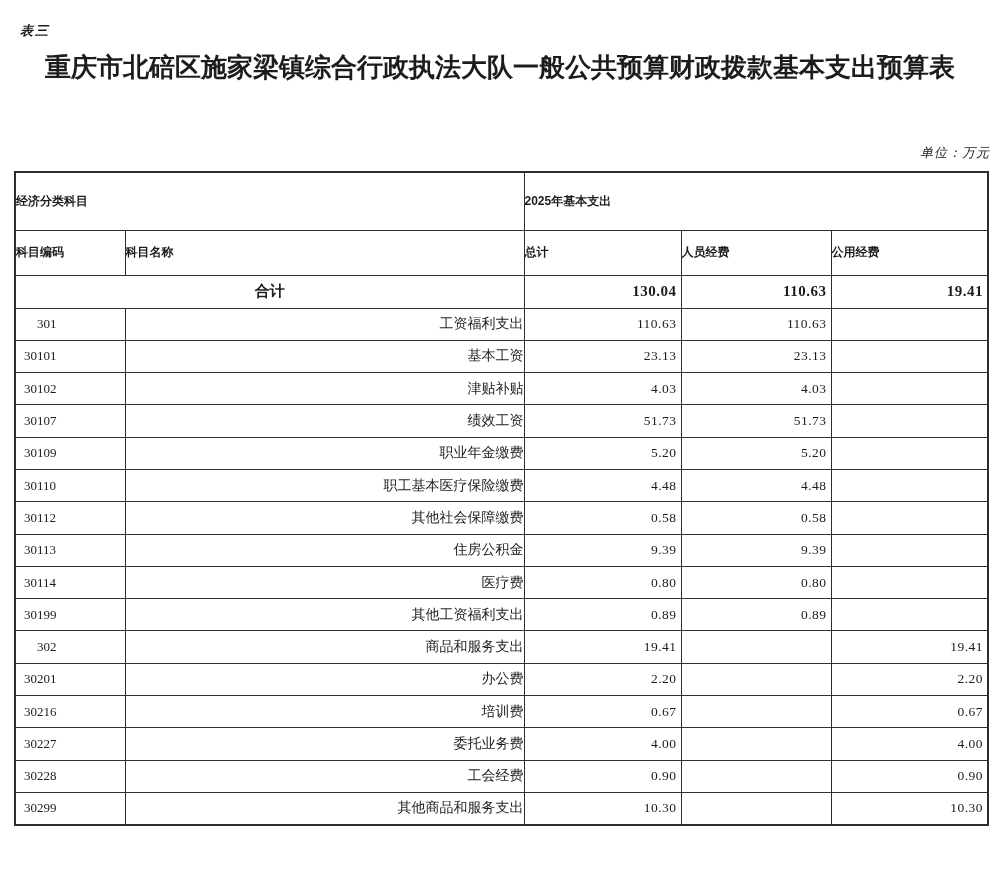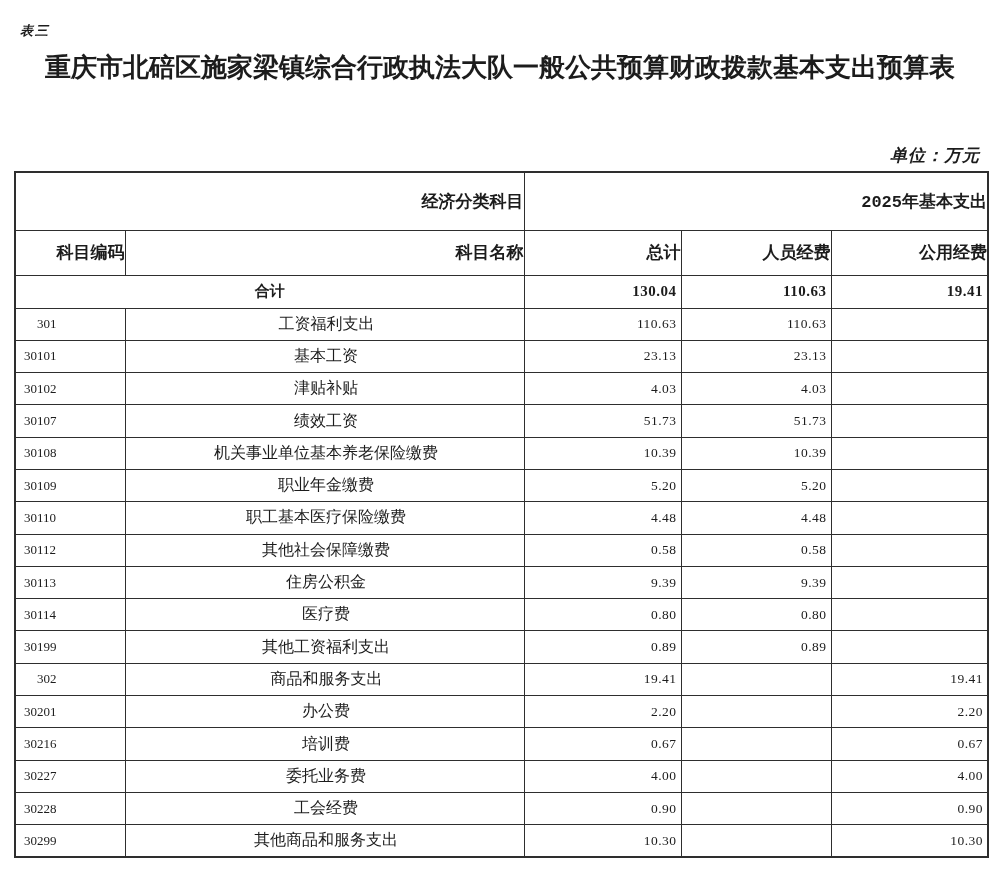--- a/index.html
+++ b/index.html
@@ -27,47 +27,47 @@
     width: 100%;
     text-align: center;
     font-size: 26px;
     font-weight: bold;
     font-family: "Liberation Serif", serif;
     white-space: nowrap;
   }
 
   .unit-note {
     position: absolute;
-    top: 144px; right: 20px;
-    font-size: 17px;
+    top: 144px; right: 10px;
+    font-size: 13px;
     font-style: italic;
-    font-weight: 700;
+    font-weight: 400;
     letter-spacing: 1px;
   }
 
   table.budget-table {
     position: absolute;
     top: 171px; left: 14px;
     width: 973px;
     border-collapse: collapse;
     table-layout: fixed;
     border: 2px solid #2e2e2e;
   }
   .budget-table th, .budget-table td {
     border: 1px solid #2e2e2e;
     overflow: hidden;
     white-space: nowrap;
     vertical-align: middle;
   }
 
   thead th {
-    font-family: Liberation Mono, monospace;
+    font-family: Liberation Sans, sans-serif;
     font-weight: bold;
-    font-size: 17px;
-    text-align: right;
+    font-size: 12px;
+    text-align: left;
     color: #1c1c1c;
   }
   tr.header-group { height: 58px; }
   tr.header-cols  { height: 45px; }
 
   tr.total-row { height: 33px; }
   tr.total-row td {
     font-weight: bold;
     font-size: 15px;
   }
@@ -75,22 +75,22 @@
 
   tr.data-row { height: 32.3px; }
 
   td.code {
     font-size: 13px;
     text-align: left;
     padding-left: 21px;
     font-family: "Liberation Serif", serif;
   }
   td.name {
-    font-size: 16px;
-    text-align: center;
+    font-size: 14px;
+    text-align: right;
     padding-left: 4px;
     margin-top: 27px;
   }
   tr.child td.code { padding-left: 8px; }
   tr.child td.name { padding-left: 3px; }
 
   td.num {
     font-size: 13.5px;
     text-align: right;
     padding-right: 4px;
@@ -159,27 +159,20 @@
     <td class="num"></td>
   </tr>
         <tr class="data-row child">
     <td class="code">30107</td>
     <td class="name">绩效工资</td>
     <td class="num">51.73</td>
     <td class="num">51.73</td>
     <td class="num"></td>
   </tr>
         <tr class="data-row child">
-    <td class="code">30108</td>
-    <td class="name">机关事业单位基本养老保险缴费</td>
-    <td class="num">10.39</td>
-    <td class="num">10.39</td>
-    <td class="num"></td>
-  </tr>
-        <tr class="data-row child">
     <td class="code">30109</td>
     <td class="name">职业年金缴费</td>
     <td class="num">5.20</td>
     <td class="num">5.20</td>
     <td class="num"></td>
   </tr>
         <tr class="data-row child">
     <td class="code">30110</td>
     <td class="name">职工基本医疗保险缴费</td>
     <td class="num">4.48</td>

